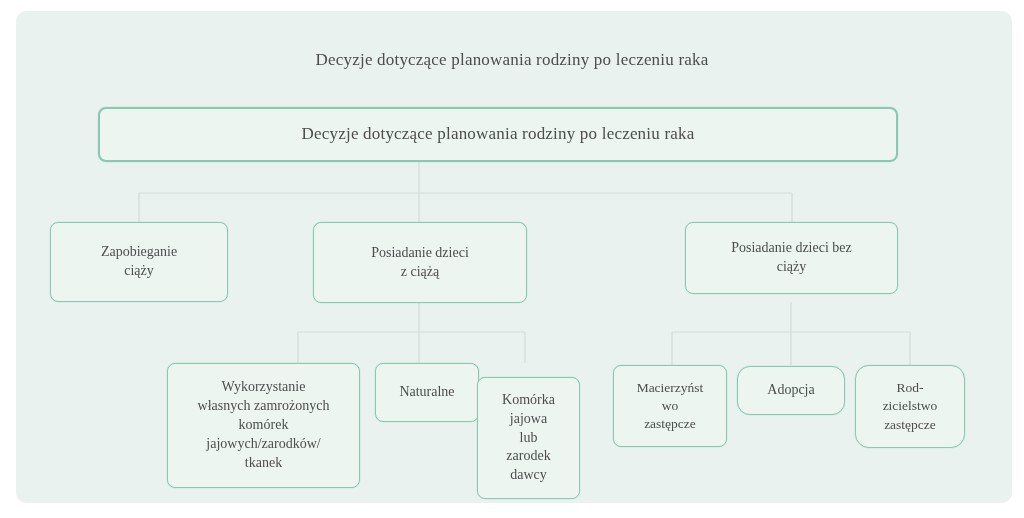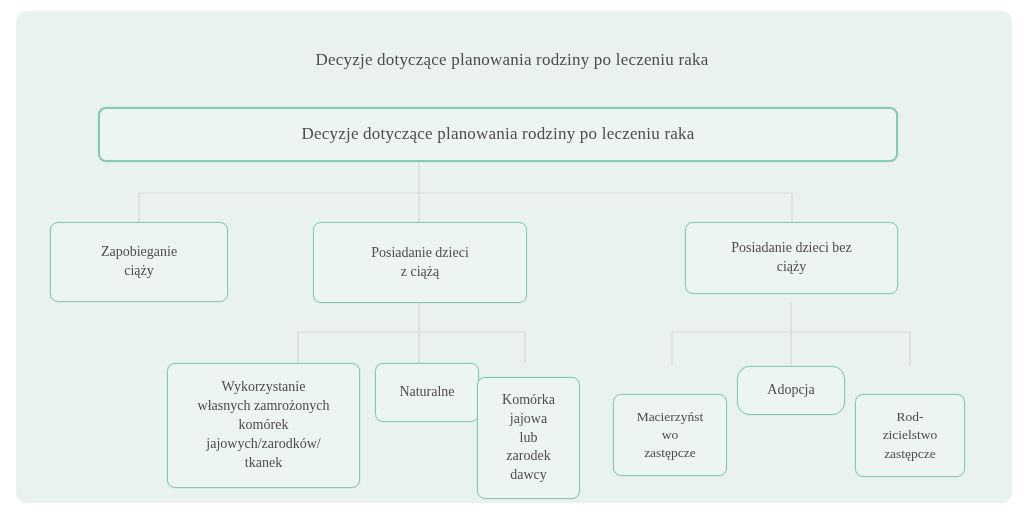--- a/index.html
+++ b/index.html
@@ -31,21 +31,21 @@
     border:1.5px solid var(--node_border);
     border-radius:8px;
     display:flex;align-items:center;justify-content:center;
     text-align:center;white-space:pre-line;
     color:var(--text);line-height:1.35;
     box-shadow:0 0 0 .5px rgba(135,201,179,.25);
   }
   .node.root{border-width:2px;font-size:17px;letter-spacing:.2px;}
   .node.lvl2{font-size:14px;}
   .node.lvl3{font-size:14px;}
-  .node.lvl3s{font-size:13.5px;margin-top:29px;}
+  .node.lvl3s{font-size:13.5px;}
 </style>
 </head>
 <body>
 
 <div class="page">
   <div class="panel"></div>
 
   <div class="title">Decyzje dotyczące planowania rodziny po leczeniu raka</div>
 
   <svg class="connectors" viewBox="0 0 1024 518" aria-hidden="true">
@@ -89,16 +89,16 @@
 lub
 zarodek
 dawcy</div>
 
   <div class="node lvl3s" style="left:613px;top:365px;width:114px;height:82px;">Macierzyńst
 wo
 zastępcze</div>
 
   <div class="node lvl3" style="left:737px;top:366px;width:108px;height:49px;border-radius:13px;">Adopcja</div>
 
-  <div class="node lvl3s" style="left:855px;top:365px;width:110px;height:83px;">Rod-
+  <div class="node lvl3s" style="left:855px;top:365px;width:110px;height:83px;border-radius:14px;">Rod-
 zicielstwo
 zastępcze</div>
 </div>
 
 </body></html>

